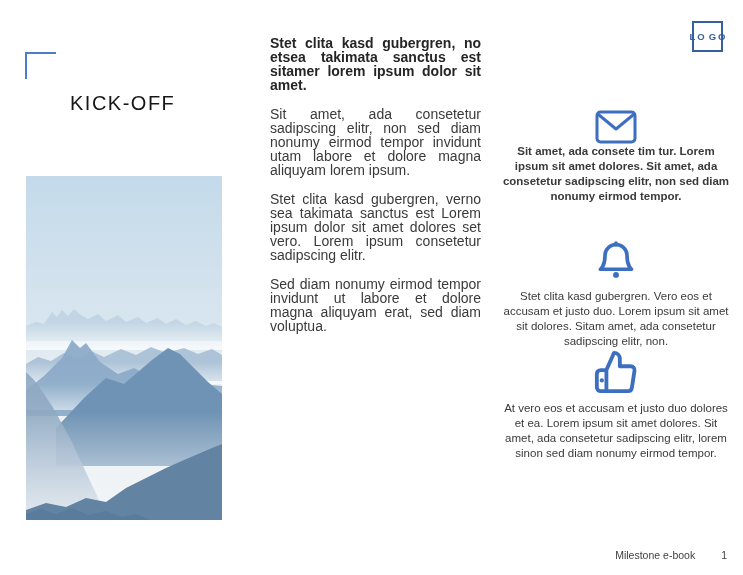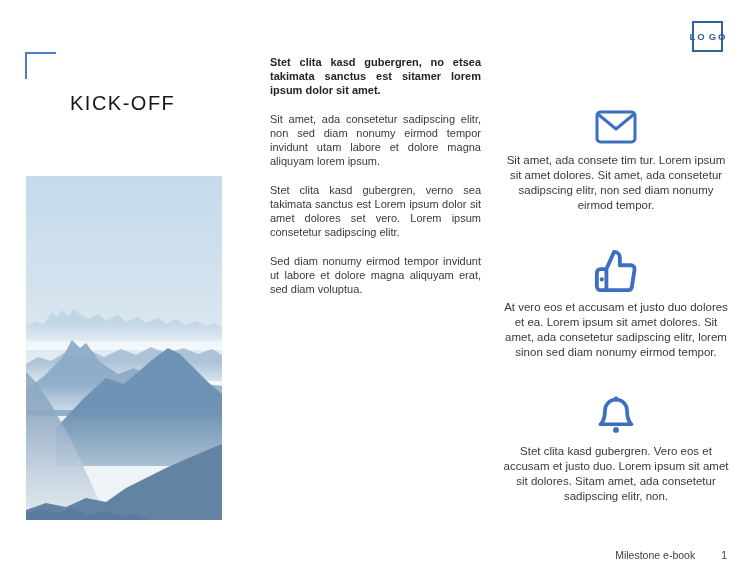--- a/index.html
+++ b/index.html
@@ -26,43 +26,43 @@
     position:absolute;left:70px;top:92px;
     font-size:20px;font-weight:400;letter-spacing:1.5px;color:var(--title-color);
   }
   .mountain-image{
     position:absolute;left:26px;top:176px;width:196px;height:344px;overflow:hidden;
   }
   .mountain-image svg{display:block;width:100%;height:100%;}
 
   
   .article{
-    position:absolute;left:270px;top:55px;width:211px;
-    font-size:11px;line-height:14px;color:var(--text-dark);
+    position:absolute;left:270px;top:36px;width:211px;
+    font-size:14px;line-height:14px;color:var(--text-dark);
     text-align:justify;
   }
   .article p{margin-bottom:15px;}
   .article p.bold{font-weight:700;color:var(--text-bold);}
 
   
   .logo-box{
     position:absolute;left:692px;top:21px;width:31px;height:31px;
     border:2px solid var(--logo-blue);
     display:flex;flex-direction:row;align-items:center;justify-content:center;
     color:var(--logo-blue);font-weight:700;font-size:9.5px;line-height:10px;
     letter-spacing:2px;text-indent:2px;
   }
   .features{
     position:absolute;left:502px;top:110px;width:228px;
     display:flex;flex-direction:column;align-items:center;
     font-size:11.5px;line-height:15px;color:var(--text-dark);text-align:center;
   }
   .feature{display:flex;flex-direction:column;align-items:center;}
   .feature .f-icon{display:block;}
-  .feature-mail  .f-text{margin-top:9px;margin-bottom:35px;}
+  .feature-mail  .f-text{margin-bottom:35px;font-weight:bold;}
   .feature-thumb .f-text{margin-top:6px;margin-bottom:34px;}
   .feature-bell  .f-text{margin-top:6px;}
 
   
   .footer{
     position:absolute;right:16px;bottom:14px;
     font-size:10.5px;color:#3f3f3f;display:flex;gap:26px;align-items:baseline;
   }
 </style>
 </head>
@@ -130,35 +130,35 @@
   <div class="features">
 
     <div class="feature feature-mail">
       <svg class="f-icon" width="42" height="34" viewBox="0 0 42 34">
         <rect x="2" y="2" width="38" height="30" rx="3.5" fill="none" stroke="#3d6fc0" stroke-width="3"></rect>
         <path d="M4,5 L21,19 L38,5" fill="none" stroke="#3d6fc0" stroke-width="3" stroke-linejoin="round" stroke-linecap="round"></path>
       </svg>
       <div class="f-text">Sit amet, ada consete tim tur. Lorem ipsum sit amet dolores. Sit amet, ada consetetur sadipscing elitr, non sed diam nonumy eirmod tempor.</div>
     </div>
 
-    <div class="feature feature-thumb">
-      <svg class="f-icon" width="46" height="46" viewBox="0 0 24 24">
-        <path d="M14 9V5a3 3 0 0 0-3-3l-4 9v11h11.28a2 2 0 0 0 2-1.7l1.38-9a2 2 0 0 0-2-2.3z M7 22H4a2 2 0 0 1-2-2v-7a2 2 0 0 1 2-2h3" fill="none" stroke="#3d6fc0" stroke-width="2" stroke-linejoin="round" stroke-linecap="round"></path>
-        <circle cx="4.6" cy="16.4" r="1.1" fill="#3d6fc0"></circle>
-      </svg>
-      <div class="f-text">At vero eos et accusam et justo duo dolores et ea.  Lorem ipsum sit amet dolores. Sit amet, ada consetetur sadipscing elitr, lorem sinon sed diam nonumy eirmod tempor.</div>
-    </div>
-
     <div class="feature feature-bell">
       <svg class="f-icon" width="44" height="44" viewBox="0 0 24 24">
         <path d="M18 9a6 6 0 0 0-12 0c0 6-2.5 7.5-2.5 7.5h17S18 15 18 9z" fill="none" stroke="#3d6fc0" stroke-width="2" stroke-linejoin="round" stroke-linecap="round"></path>
         <path d="M12 2.2 v1" fill="none" stroke="#3d6fc0" stroke-width="2" stroke-linecap="round"></path>
         <circle cx="12" cy="19.6" r="1.6" fill="#3d6fc0"></circle>
       </svg>
       <div class="f-text">Stet clita kasd gubergren. Vero eos et accusam et justo duo.  Lorem ipsum sit amet sit dolores. Sitam amet, ada consetetur sadipscing elitr, non.</div>
+    </div>
+
+    <div class="feature feature-thumb">
+      <svg class="f-icon" width="46" height="46" viewBox="0 0 24 24">
+        <path d="M14 9V5a3 3 0 0 0-3-3l-4 9v11h11.28a2 2 0 0 0 2-1.7l1.38-9a2 2 0 0 0-2-2.3z M7 22H4a2 2 0 0 1-2-2v-7a2 2 0 0 1 2-2h3" fill="none" stroke="#3d6fc0" stroke-width="2" stroke-linejoin="round" stroke-linecap="round"></path>
+        <circle cx="4.6" cy="16.4" r="1.1" fill="#3d6fc0"></circle>
+      </svg>
+      <div class="f-text">At vero eos et accusam et justo duo dolores et ea.  Lorem ipsum sit amet dolores. Sit amet, ada consetetur sadipscing elitr, lorem sinon sed diam nonumy eirmod tempor.</div>
     </div>
 
   </div>
 
   <div class="footer">
     <span>Milestone e-book</span>
     <span>1</span>
   </div>
 
 </div>

